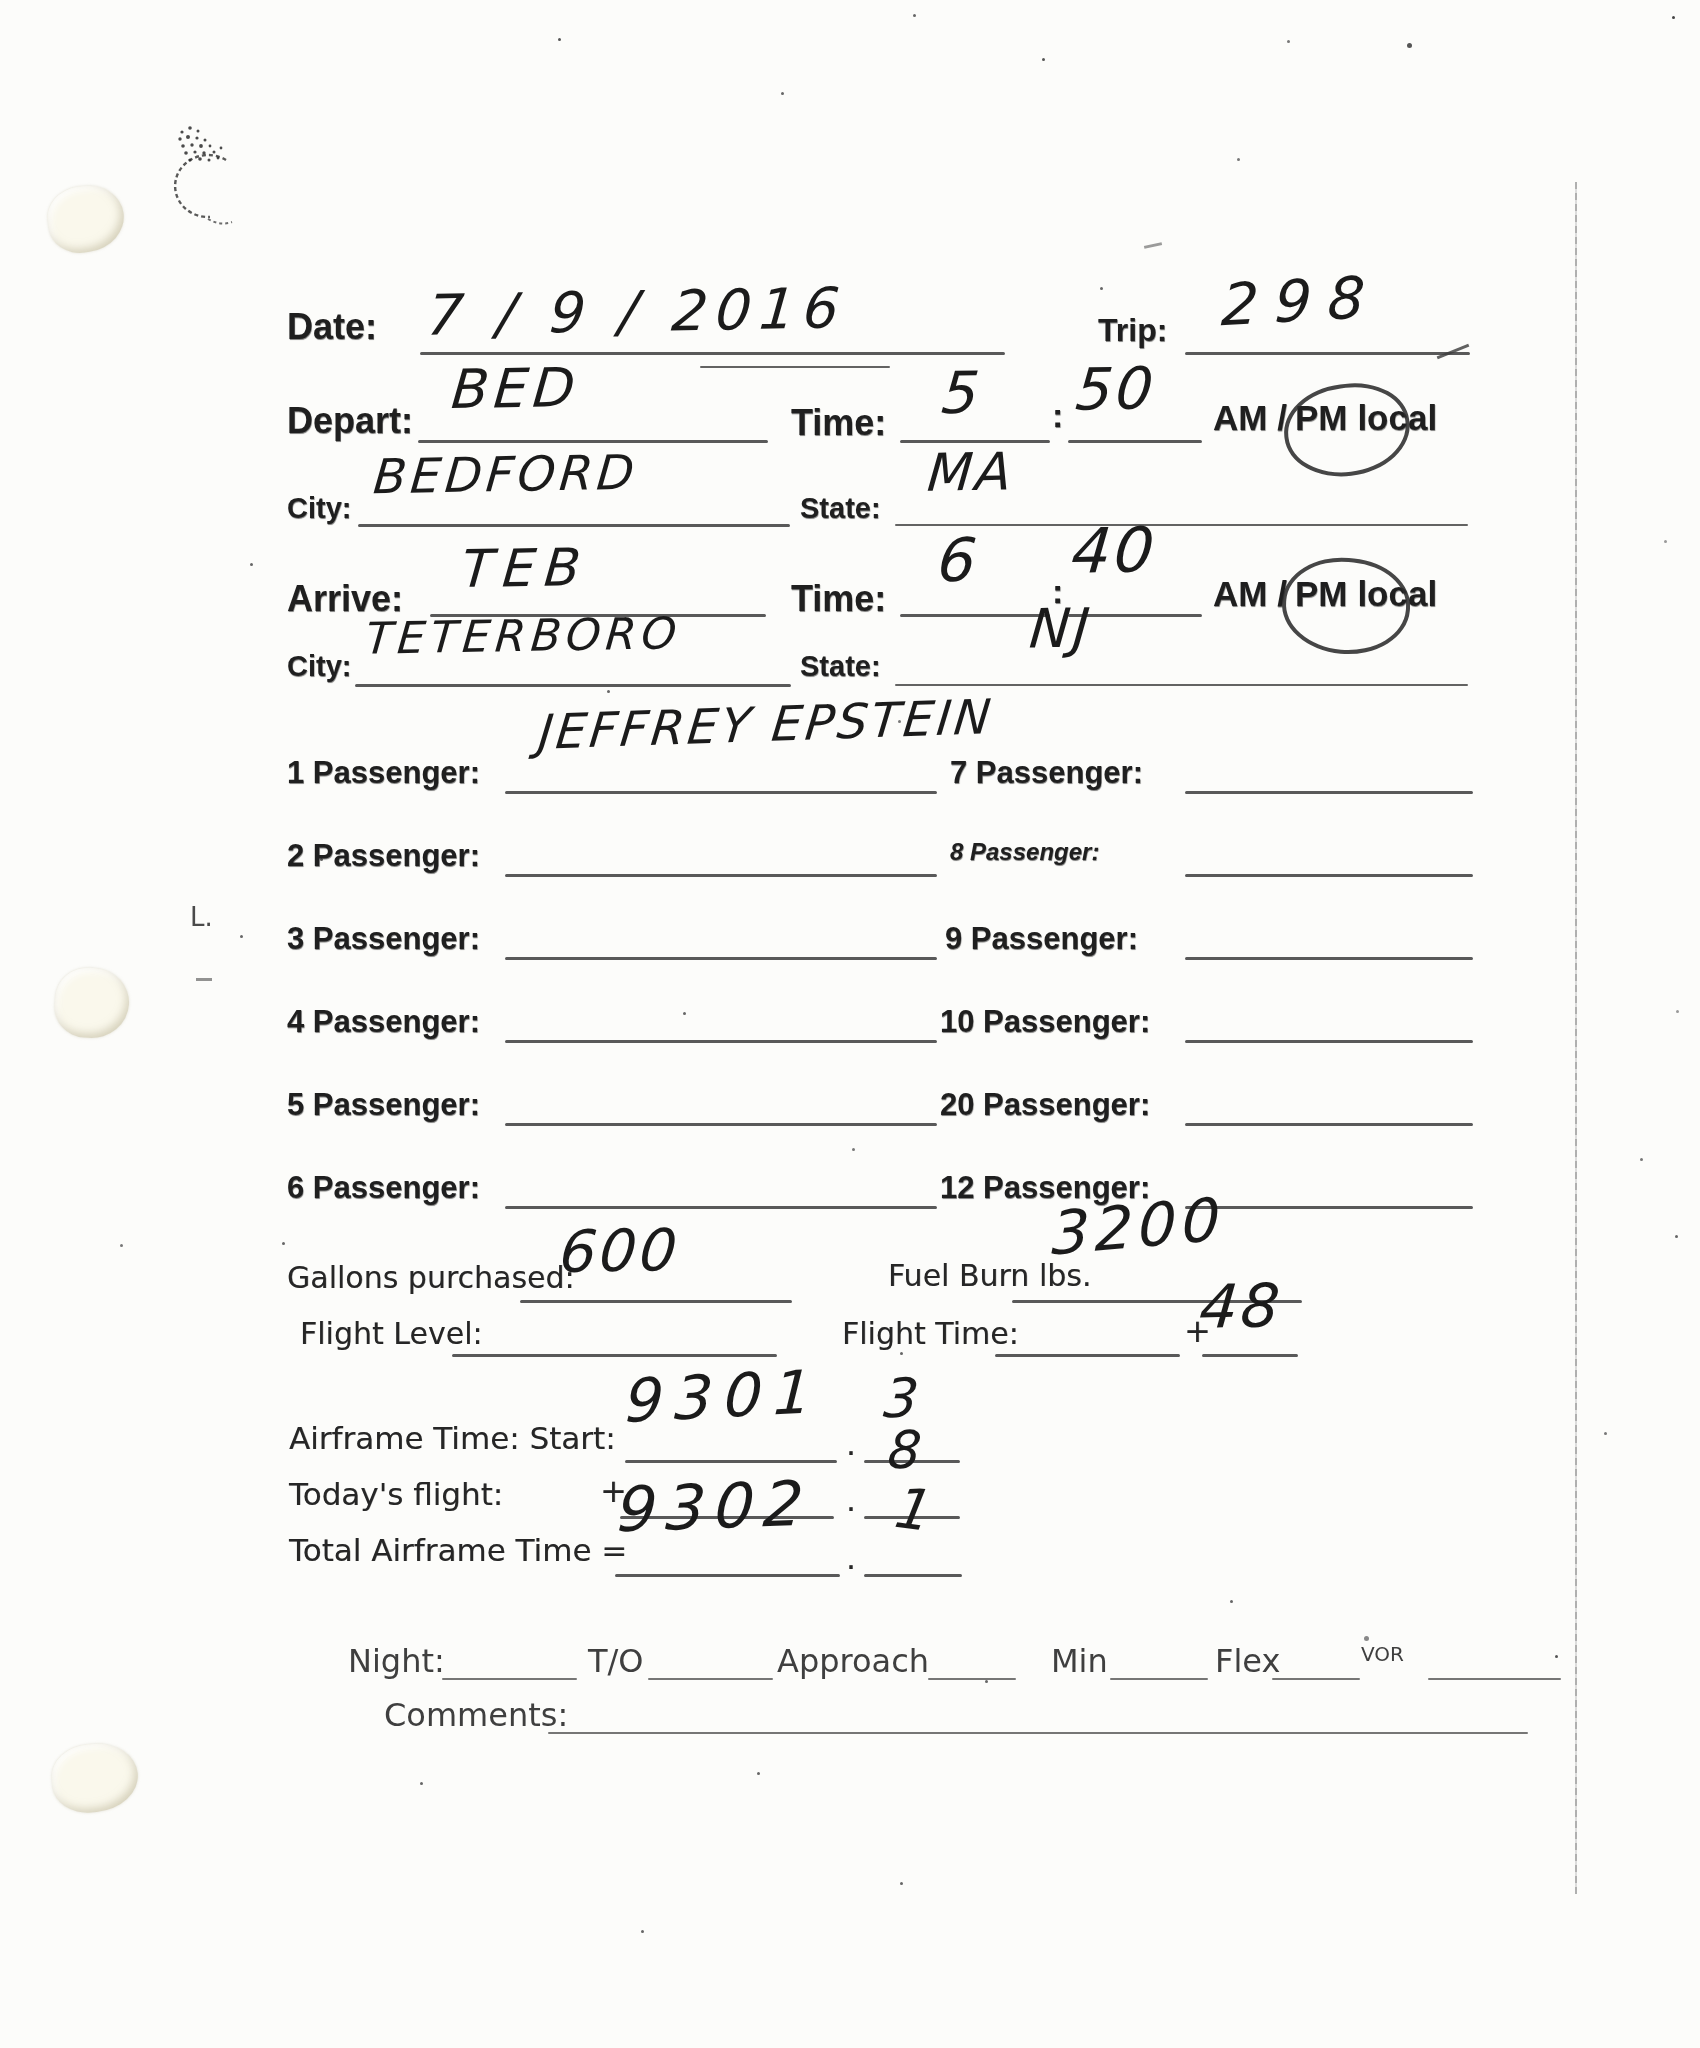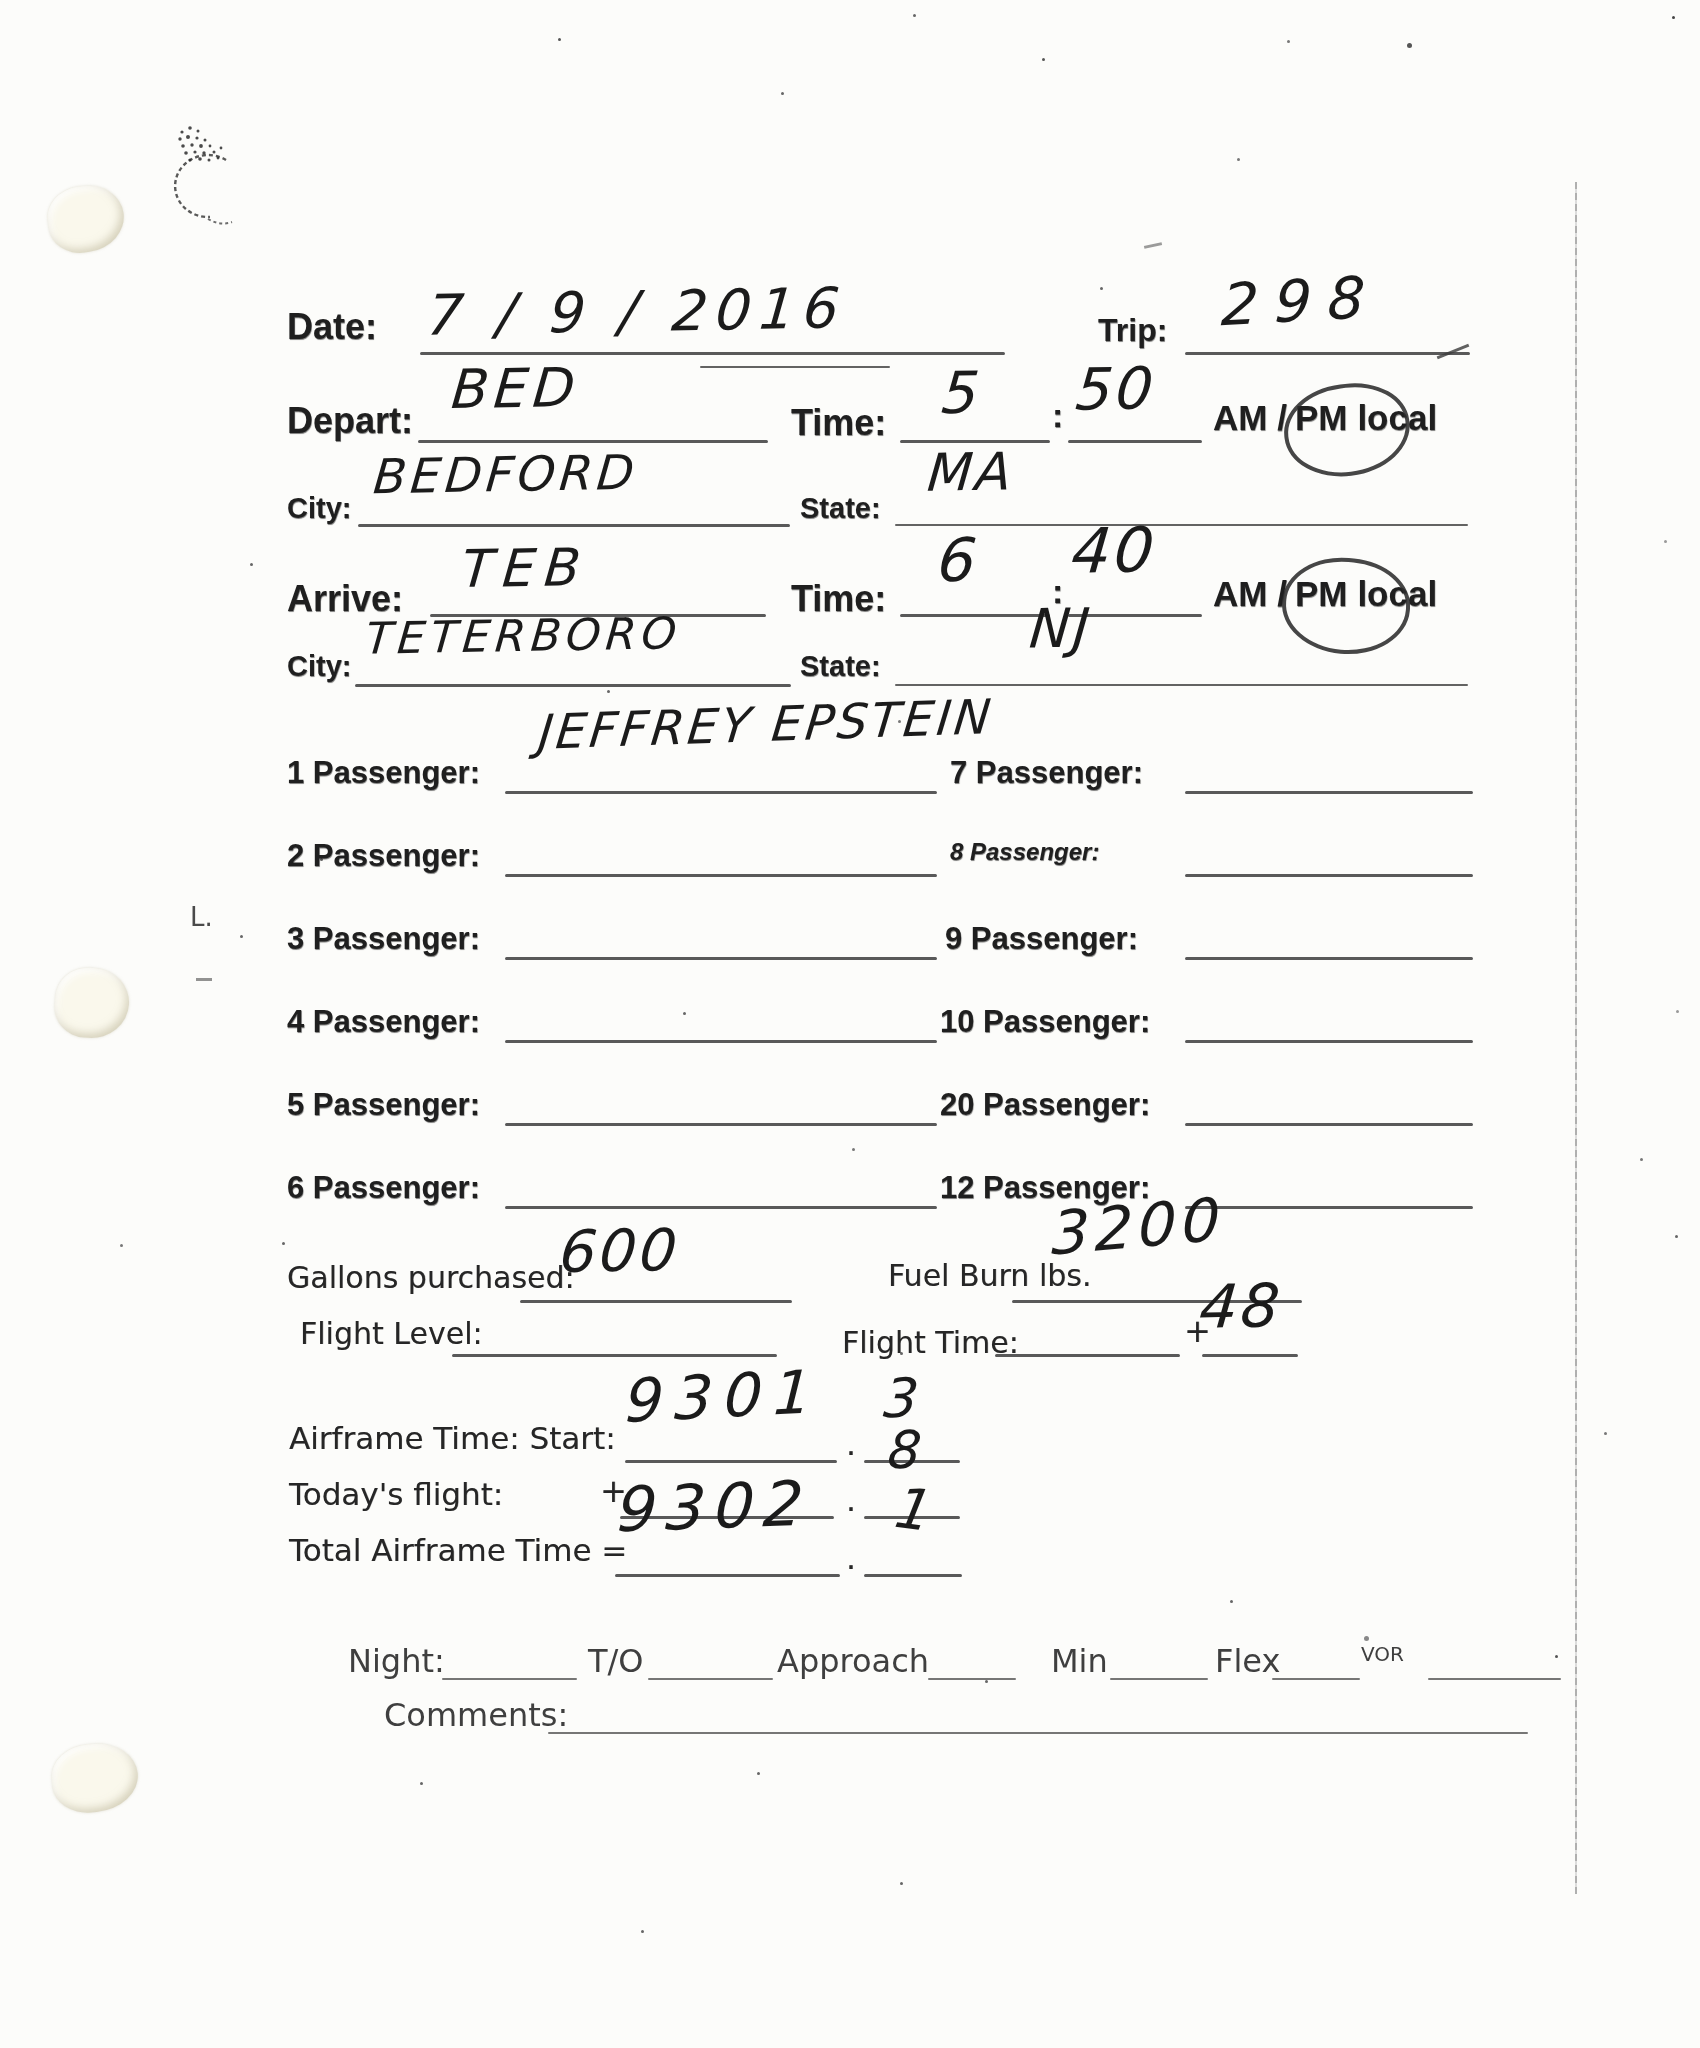--- a/index.html
+++ b/index.html
@@ -158,21 +158,21 @@
   <div class="ul" style="left:1185px;top:1206px;width:288px;"></div>
 
   <span class="lbl2" style="left:287px;top:1260px;font-size:30px;">Gallons purchased:</span>
   <div class="ul" style="left:520px;top:1300px;width:272px;"></div>
   <span class="hw" style="left:560px;top:1222px;font-size:58px;">600</span>
   <span class="lbl2" style="left:842px;top:1258px;font-size:30px;margin-left:46px;">Fuel Burn lbs.</span>
   <div class="ul" style="left:1012px;top:1300px;width:290px;"></div>
   <span class="hw" style="left:1052px;top:1196px;font-size:60px;letter-spacing:5px;transform:skewX(-6deg) rotate(-5deg);">3200</span>
   <span class="lbl2" style="left:300px;top:1316px;font-size:30px;">Flight Level:</span>
   <div class="ul" style="left:452px;top:1354px;width:325px;"></div>
-  <span class="lbl2" style="left:842px;top:1316px;font-size:30px;margin-top:9px;">Flight Time:</span>
+  <span class="lbl2" style="left:842px;top:1316px;font-size:30px;">Flight Time:</span>
   <div class="ul" style="left:995px;top:1354px;width:185px;"></div>
   <span class="lbl2" style="left:1184px;top:1312px;font-size:32px;">+</span>
   <div class="ul" style="left:1202px;top:1354px;width:96px;"></div>
   <span class="hw" style="left:1200px;top:1276px;font-size:60px;">48</span>
 
   <span class="lbl2" style="left:289px;top:1420px;font-size:31px;">Airframe Time: Start:</span>
   <div class="ul" style="left:625px;top:1460px;width:212px;"></div>
   <span class="hw" style="left:626px;top:1366px;font-size:60px;letter-spacing:11px;transform:skewX(-6deg) rotate(-3deg);">9301</span>
   <span class="lbl2" style="left:846px;top:1426px;font-size:31px;">.</span>
   <div class="ul" style="left:864px;top:1460px;width:96px;"></div>

